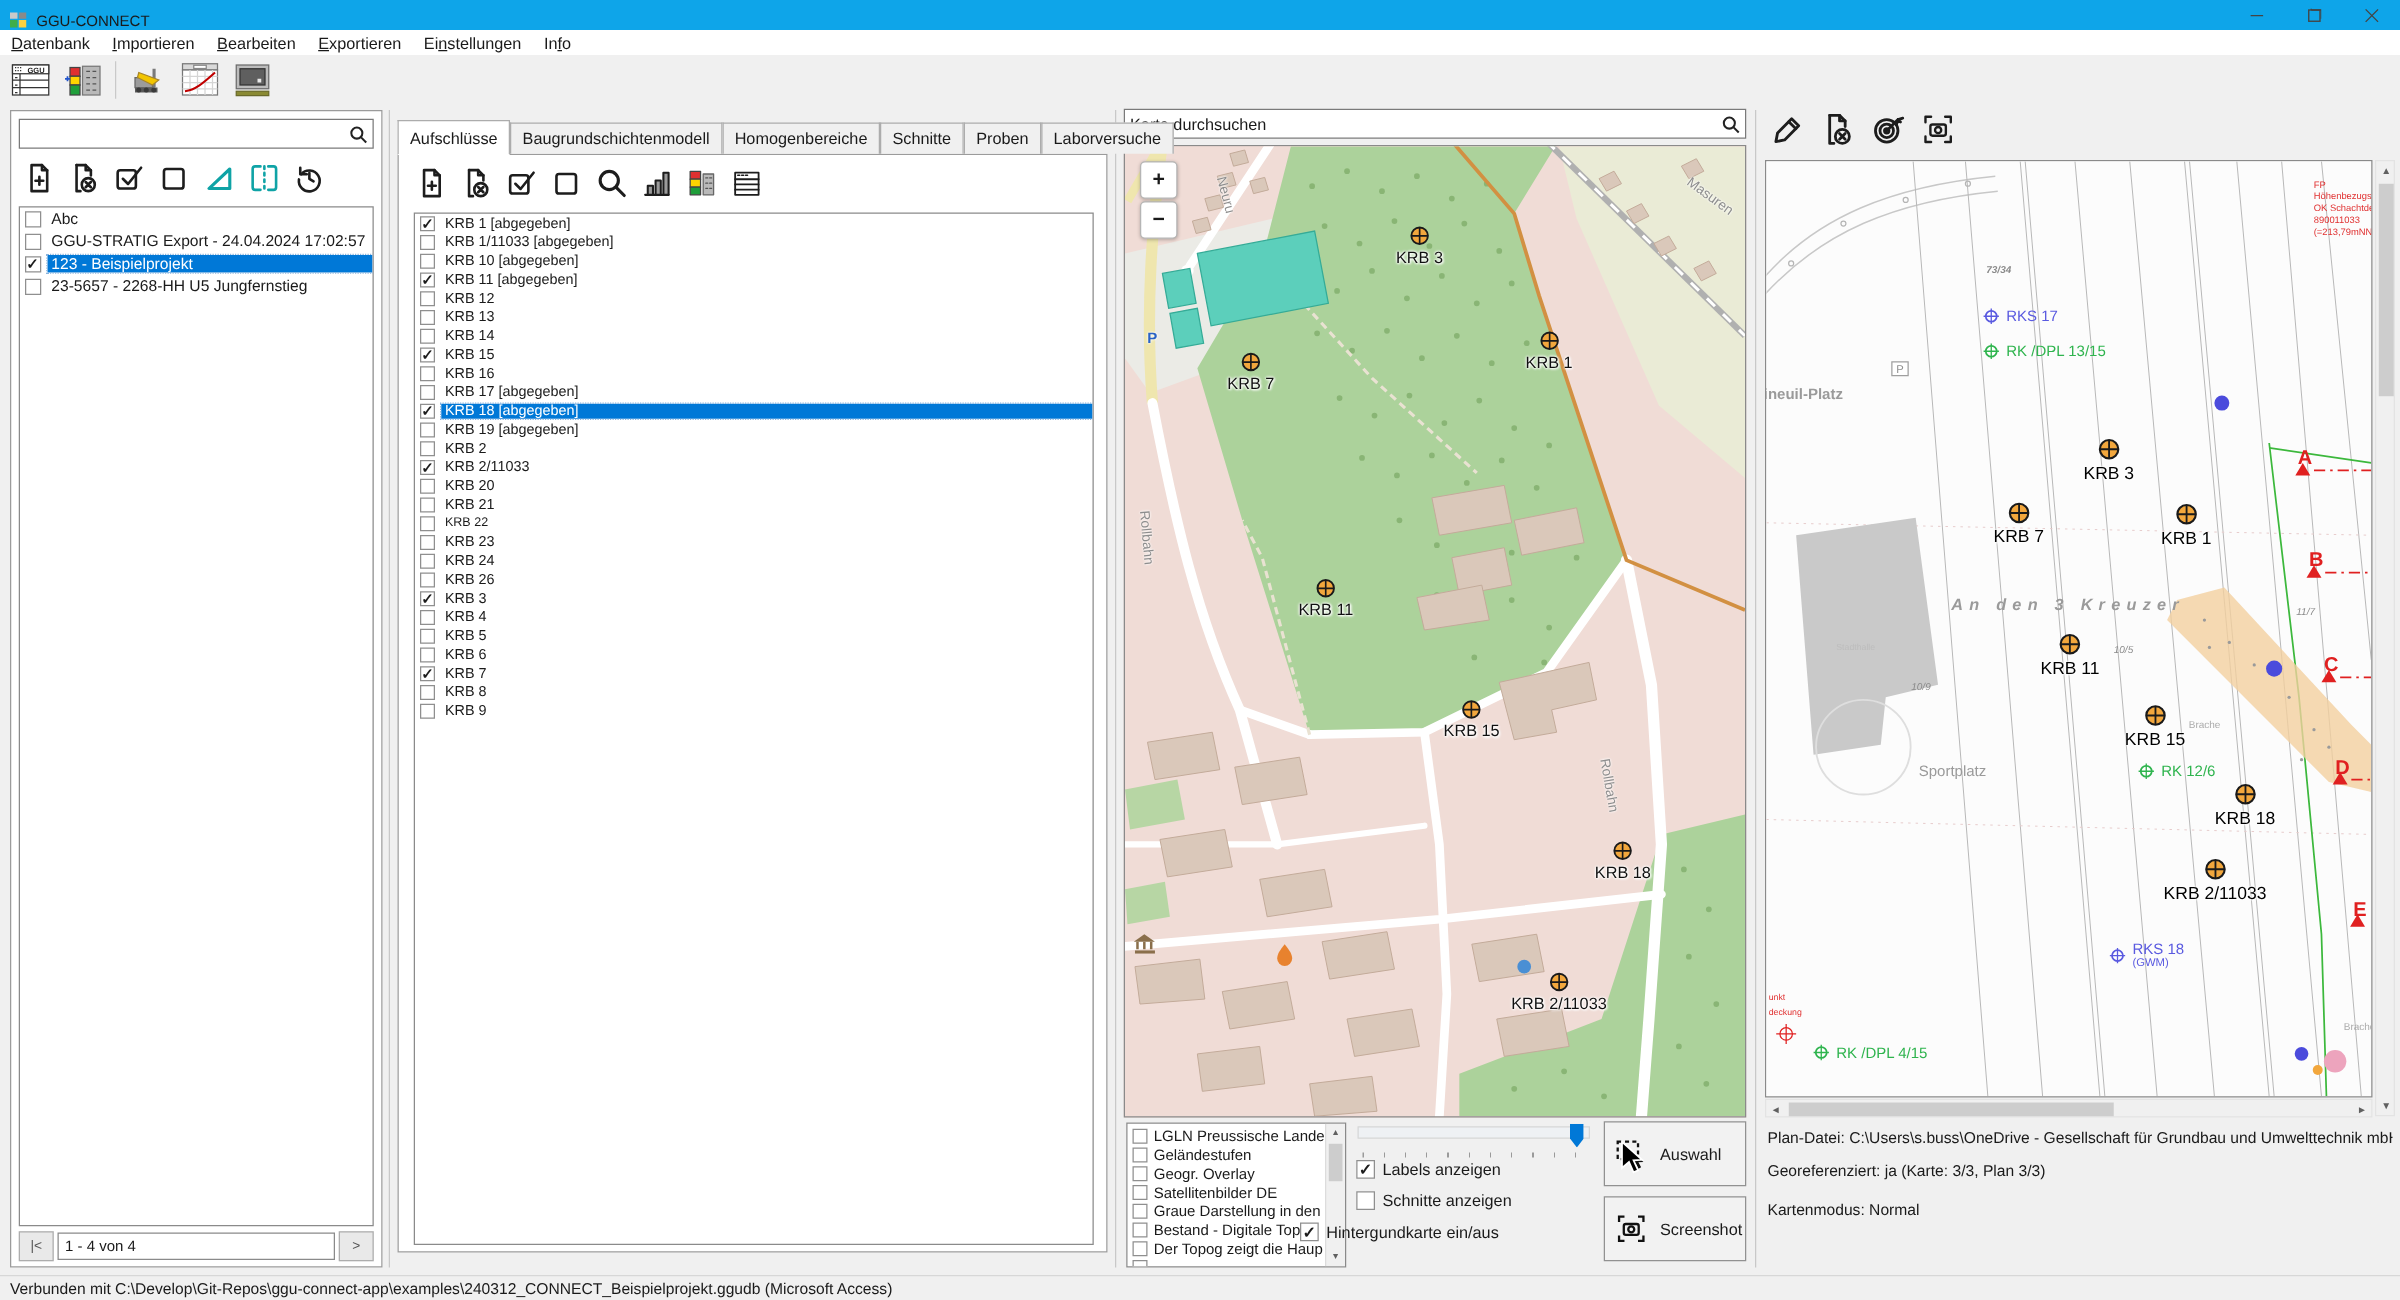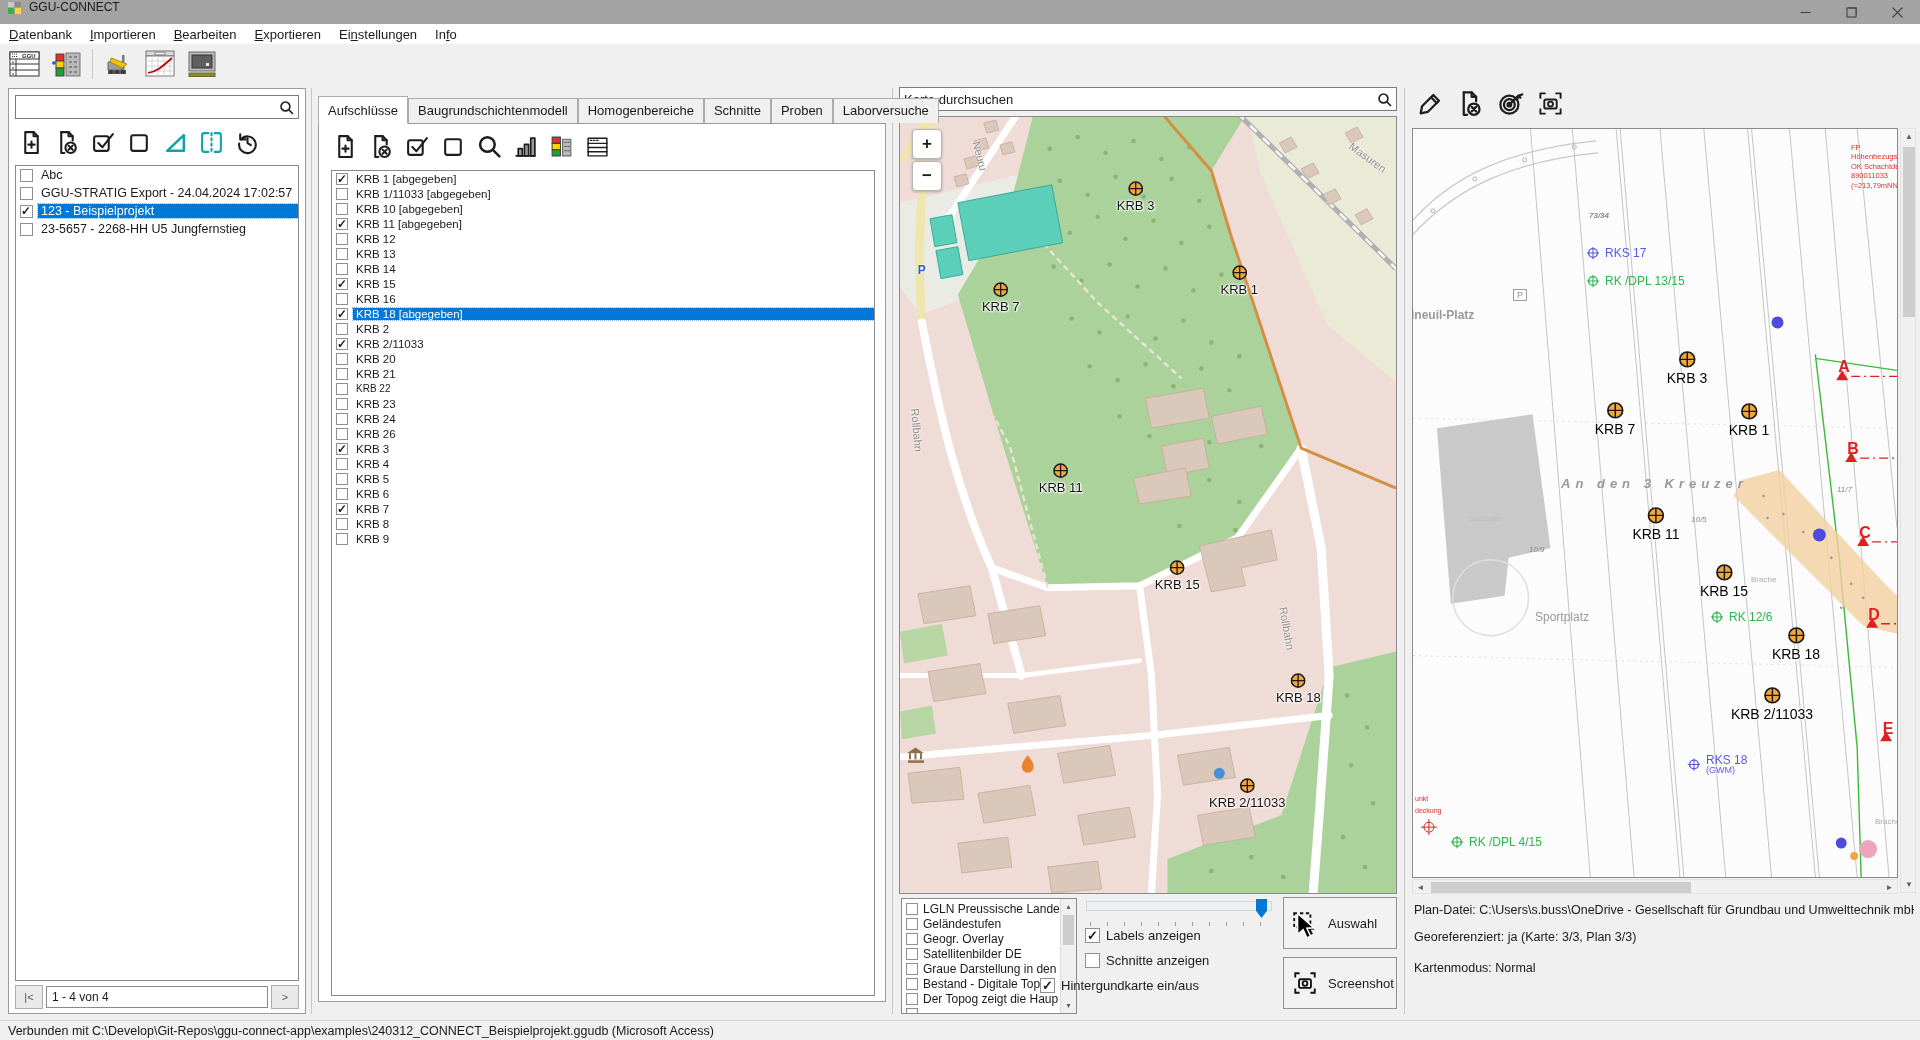--- a/index.html
+++ b/index.html
@@ -1,20 +1,20 @@
 <!DOCTYPE html>
 <html><head>
 <meta charset="utf-8">
 <style>
   html,body{margin:0;padding:0}
   body{width:1920px;height:1040px;overflow:hidden;font-family:"Liberation Sans",sans-serif;background:#f0f0f0;color:#1a1a1a}
   #app{position:relative;width:1920px;height:1040px;background:#f0f0f0}
 
   
-  .titlebar{position:absolute;left:0;top:0;width:100%;height:24px;background:#a3a3a3;display:flex;align-items:flex-start}
+  .titlebar{position:absolute;left:0;top:0;width:100%;height:24px;background:#0ea5e9;display:flex;align-items:flex-end}
   .appicon{width:16px;height:16px;margin:0 6px 0 7px}
   .title-text{font-size:12px}
   .wincontrols{position:absolute;right:0;top:0;height:24px;display:flex}
   .winbtn{width:46px;height:24px;display:flex;align-items:center;justify-content:center}
   .winbtn svg{stroke:#444;stroke-width:1.1;fill:none}
 
   
   .menubar{position:absolute;left:0;top:24px;width:100%;height:20px;background:#fff;display:flex;align-items:center;font-size:13px}
   .menu-item{padding:1px 9px;cursor:default}
   .menu-item u{text-decoration:underline}
@@ -408,26 +408,34 @@
         <div class="lrow" style="height:15px;font-size:11.5px">
           <span class="cb small checked"></span>
           <span class="lbl">KRB 15</span>
         </div>
 
         <div class="lrow" style="height:15px;font-size:11.5px">
           <span class="cb small"></span>
           <span class="lbl">KRB 16</span>
         </div>
 
+        <div class="lrow" style="height:15px;font-size:11.5px">
+          <span class="cb small"></span>
+          <span class="lbl">KRB 17 [abgegeben]</span>
+        </div>
 
         <div class="lrow selected" style="height:15px;font-size:11.5px">
           <span class="cb small checked"></span>
           <span class="lbl">KRB 18 [abgegeben]</span>
         </div>
 
+        <div class="lrow" style="height:15px;font-size:11.5px">
+          <span class="cb small"></span>
+          <span class="lbl">KRB 19 [abgegeben]</span>
+        </div>
 
         <div class="lrow" style="height:15px;font-size:11.5px">
           <span class="cb small"></span>
           <span class="lbl">KRB 2</span>
         </div>
 
         <div class="lrow" style="height:15px;font-size:11.5px">
           <span class="cb small checked"></span>
           <span class="lbl">KRB 2/11033</span>
         </div>

